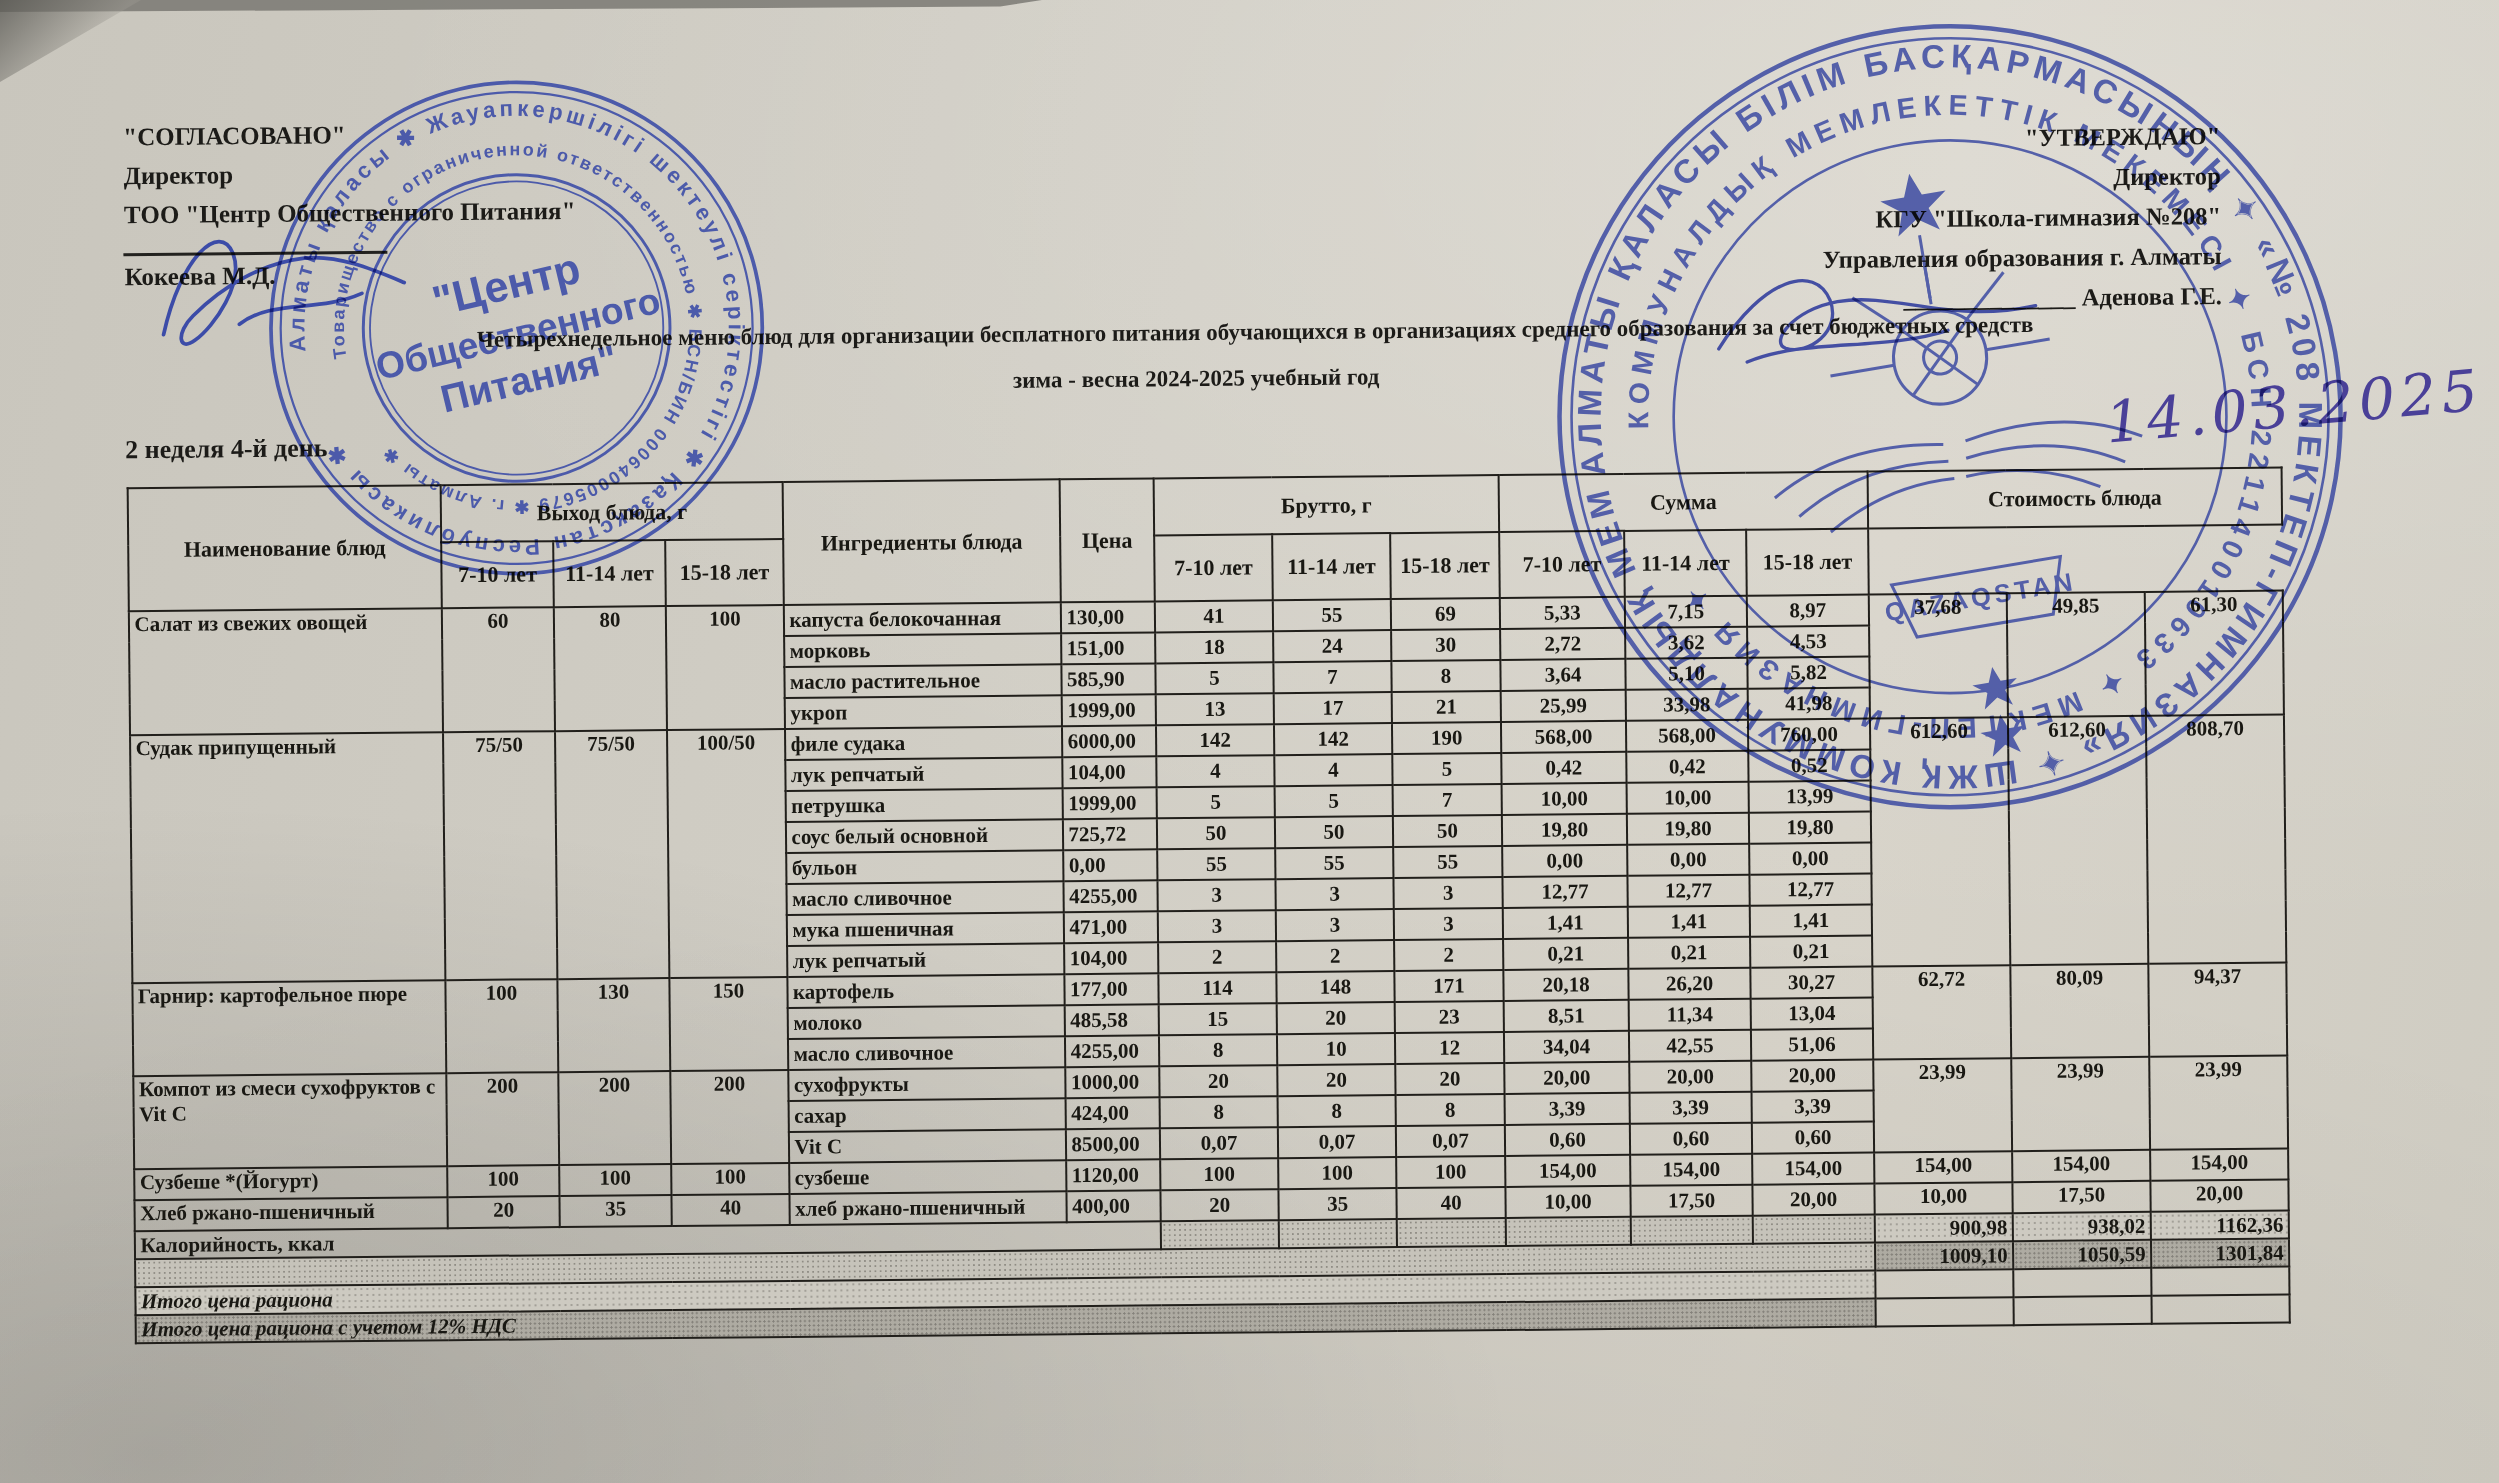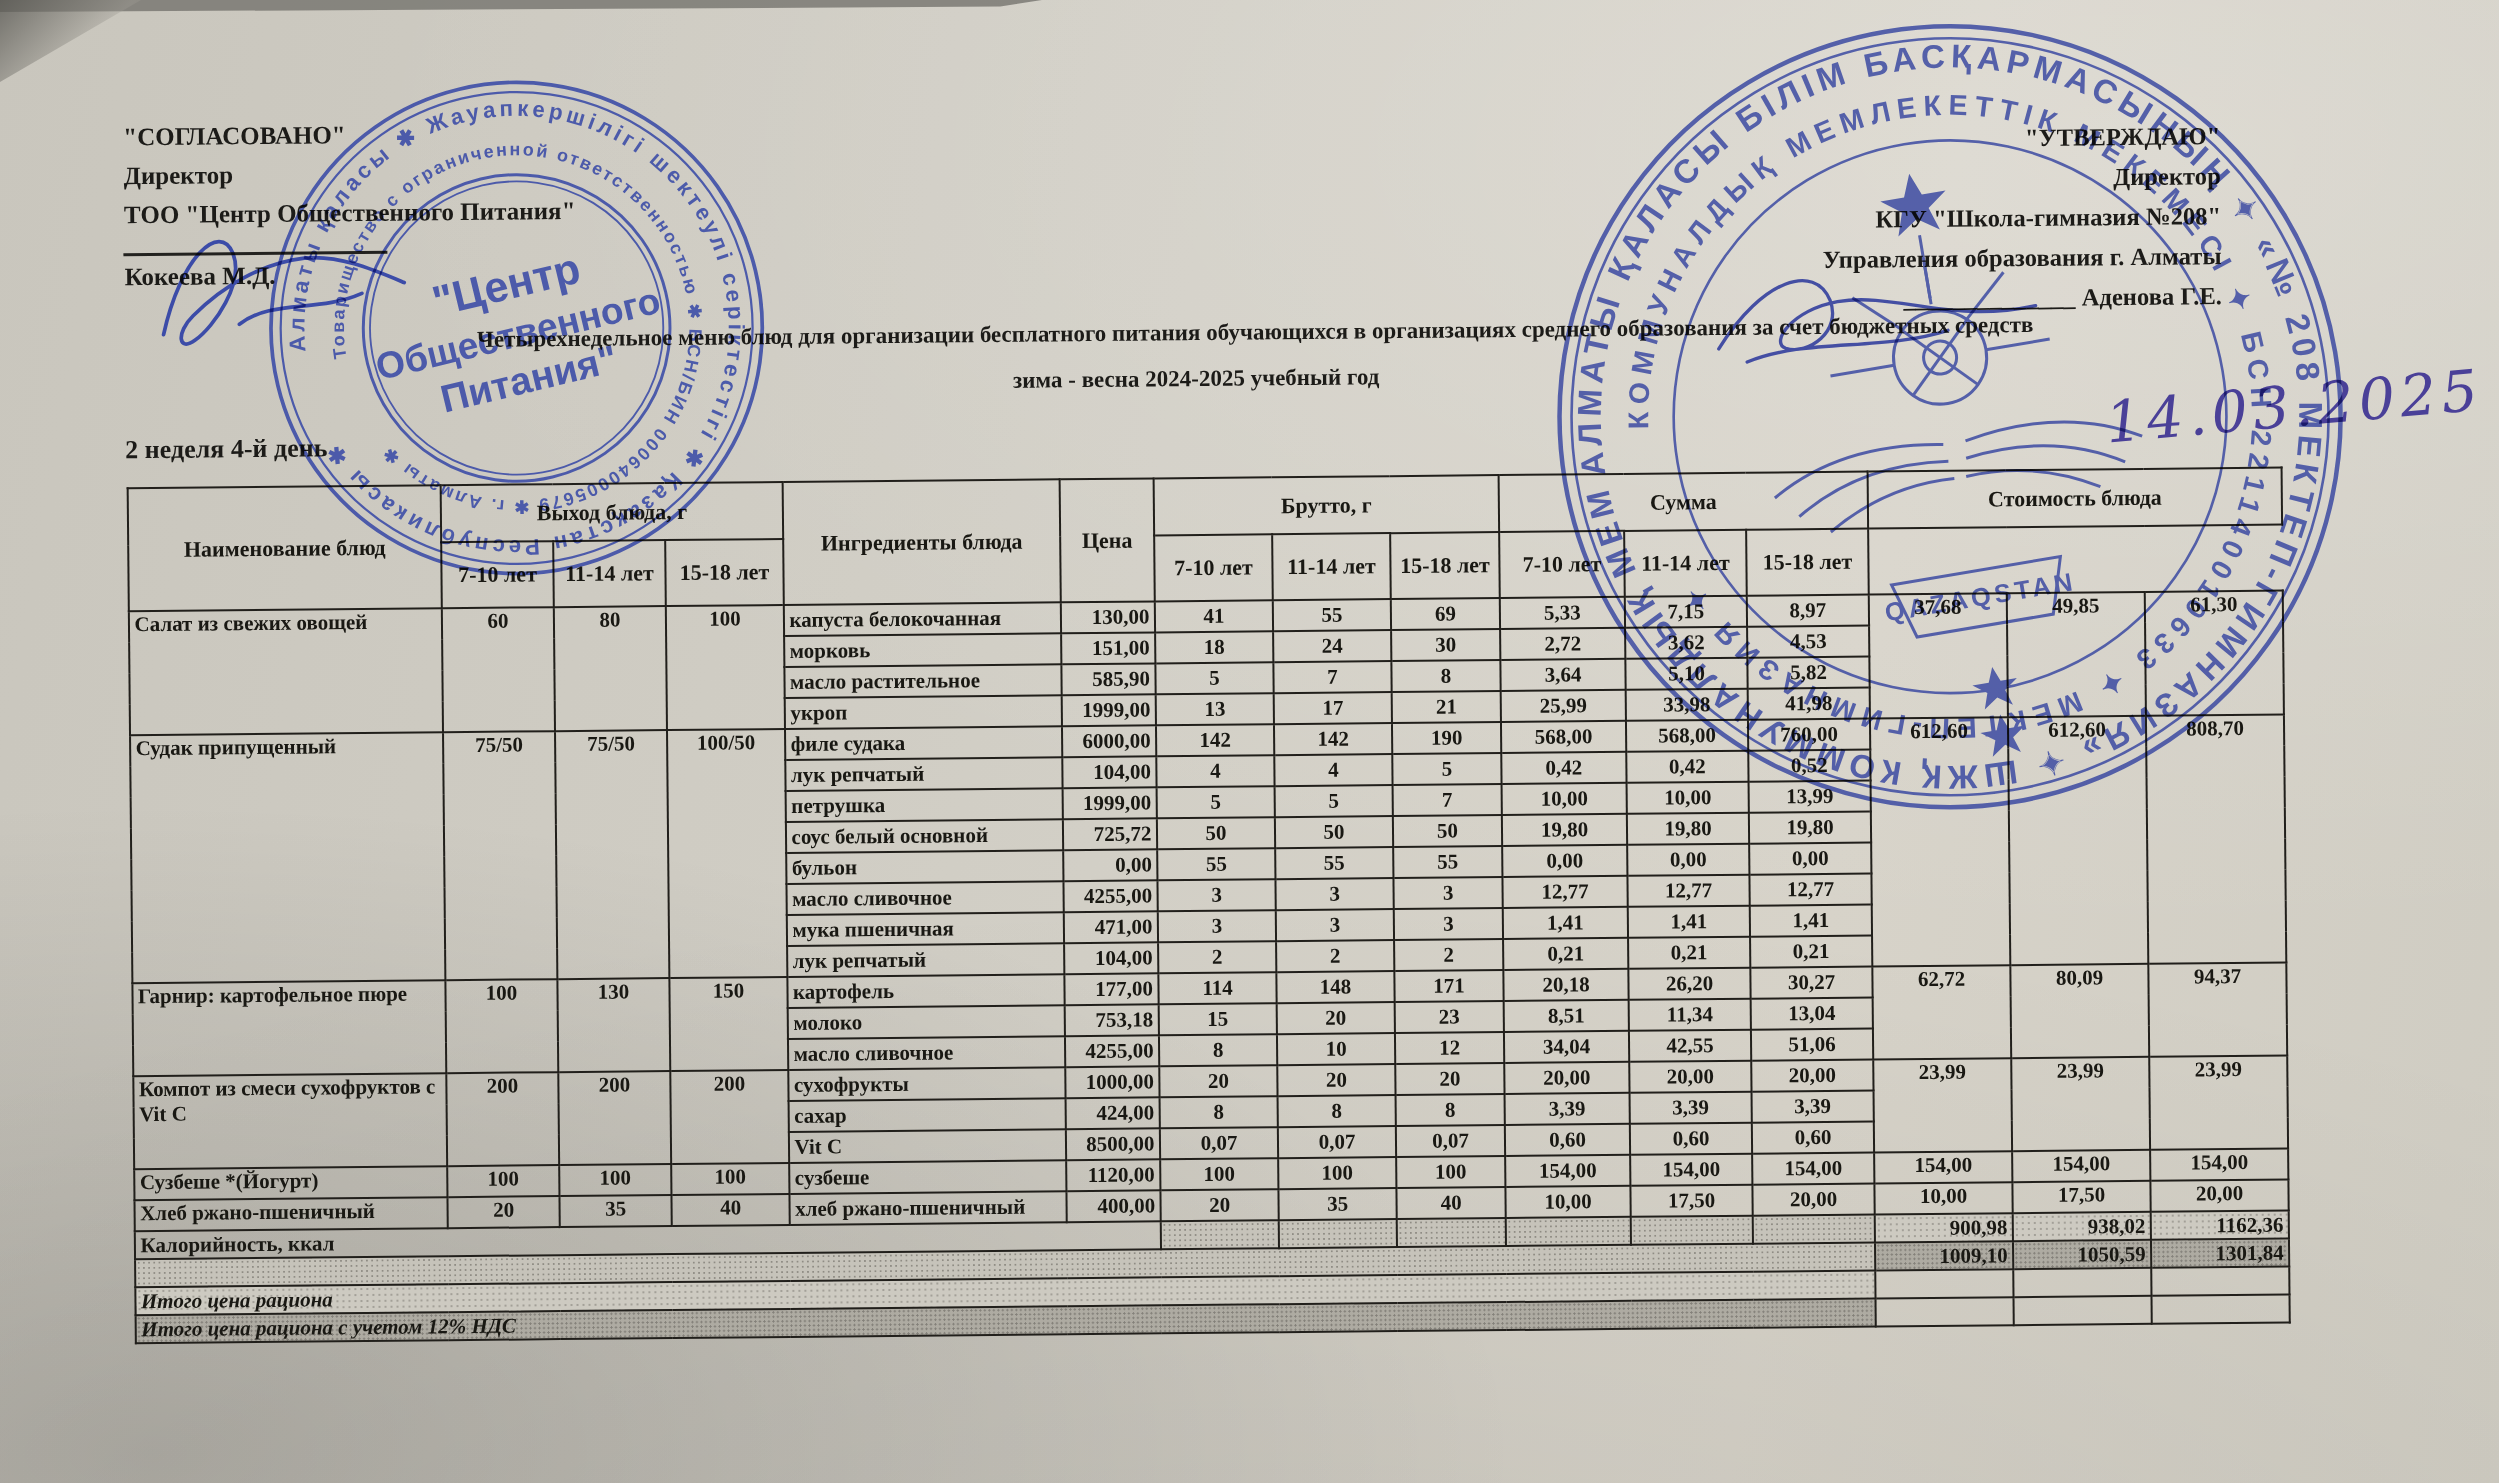--- a/index.html
+++ b/index.html
@@ -56,21 +56,21 @@
     padding:0 4.5px; overflow:hidden;
   }
   table.menu thead tr:first-child { height:57px; }
   table.menu thead tr:last-child  { height:66px; }
   table.menu th { text-align:center; vertical-align:middle; font-size:22px; }
   table.menu tbody tr { height:31px; }
   td.dish  { text-align:left; vertical-align:top; padding:2.2px 6px; }
   td.vyhod { text-align:center; vertical-align:top; padding-top:2.2px; }
   td.cost  { text-align:center; vertical-align:top; padding-top:2.2px; }
   td.ing   { text-align:left; padding-left:7.4px; }
-  td.price { text-align:right; padding-right:9px;margin-top:12px; }
+  td.price { padding-right:9px;margin-top:12px; }
   td.num   { text-align:center; }
   td.fval  { text-align:right; padding-right:7.4px; }
   .hatch {
     background-color:#c6c3ba;
     background-image:radial-gradient(#8f8c84 0.9px, transparent 1px);
     background-size:5.2px 5.2px;
   }
   .hatch-lt {
     background-color:#cdcac1;
     background-image:radial-gradient(#a3a098 0.8px, transparent 1px);
@@ -308,21 +308,21 @@
           <td class="num">171</td>
           <td class="num">20,18</td>
           <td class="num">26,20</td>
           <td class="num">30,27</td>
           <td class="cost" rowspan="3">62,72</td>
           <td class="cost" rowspan="3">80,09</td>
           <td class="cost" rowspan="3">94,37</td>
         </tr>
         <tr>
           <td class="ing">молоко</td>
-          <td class="price">753,18</td>
+          <td class="price">485,58</td>
           <td class="num">15</td>
           <td class="num">20</td>
           <td class="num">23</td>
           <td class="num">8,51</td>
           <td class="num">11,34</td>
           <td class="num">13,04</td>
         </tr>
         <tr>
           <td class="ing">масло сливочное</td>
           <td class="price">4255,00</td>

